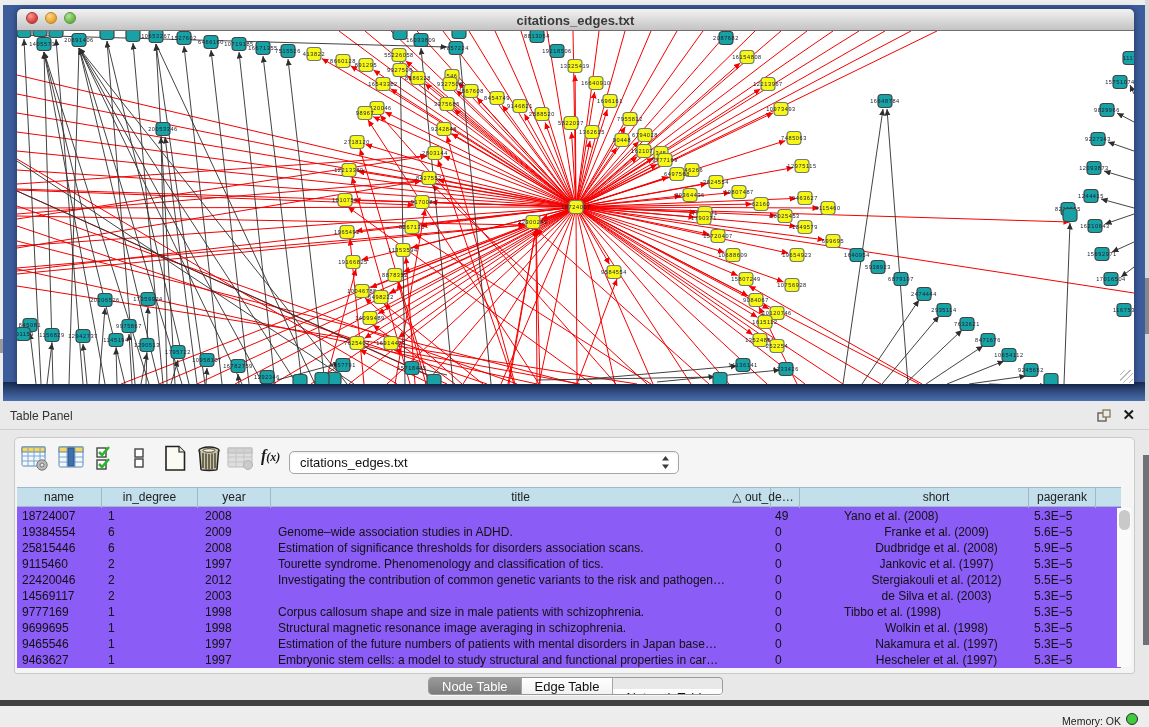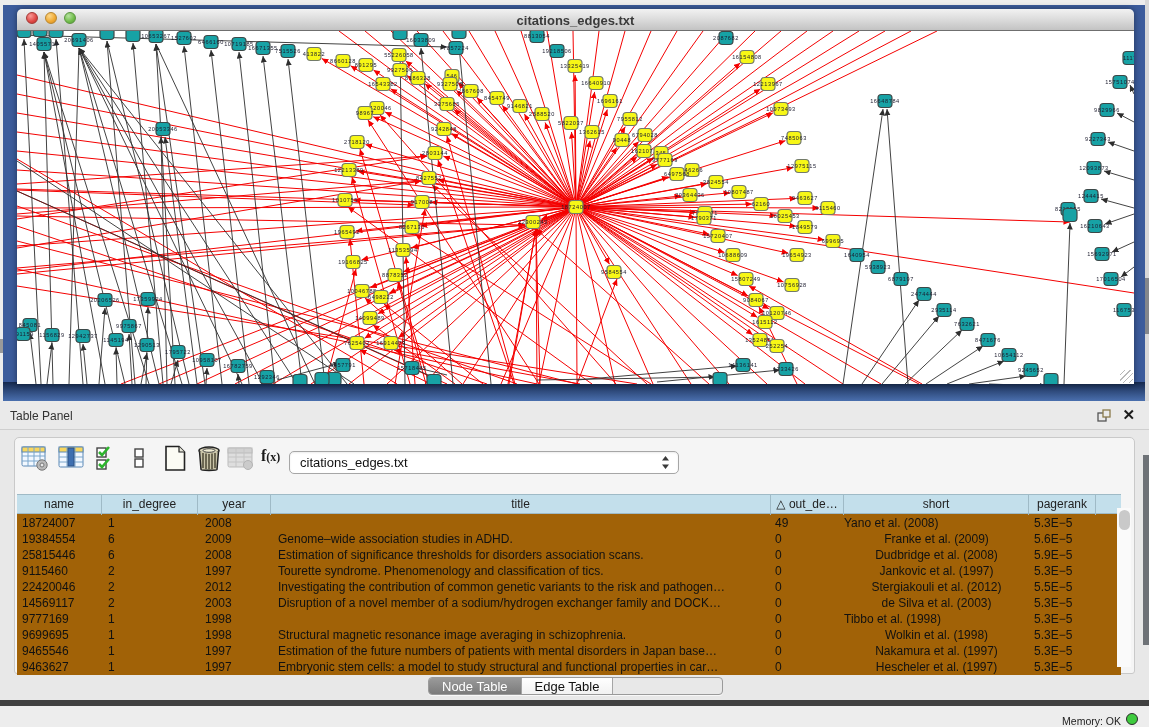--- a/index.html
+++ b/index.html
@@ -44,35 +44,35 @@
   background:#f5f5f5; border:1px solid #c9c9c9; border-radius:5px 5px 3px 3px; }
 
 
 .tbar { position:absolute; left:0; top:0; width:100%; height:40px; }
 .tbar .ic { position:absolute; top:7px; }
 .combo { position:absolute; left:274px; top:13px; width:390px; height:23px; background:#fff;
   border:1px solid #a6a6a6; border-radius:5px; font-size:13px; color:#111; line-height:21px;
   padding-left:10px; box-shadow:inset 0 1px 2px rgba(0,0,0,.08); }
 
 
-.tbl { position:absolute; left:2px; top:49px; width:1104px; height:181px; background:#a16207;margin-top:7px; }
+.tbl { position:absolute; left:2px; top:49px; width:1104px; height:181px; background:#8b5cf6; }
 .thead { position:absolute; left:0; top:0; width:100%; height:20px; background:#c3dfeb;
   border-top:1px solid #9fbac6; border-bottom:1px solid #9fbac6; }
 .th { position:absolute; top:0; height:20px; font-size:12px; color:#222; text-align:center;
   line-height:19px; border-right:1px solid #9fbac6; overflow:hidden; }
 .rows { position:absolute; left:0; top:21px; width:100%; font-size:12px; color:#111; }
 .row { position:absolute; left:0; width:100%; height:16px; line-height:16px; white-space:nowrap; }
 .cell { position:absolute; top:0; height:16px; overflow:hidden; }
 .vsb { position:absolute; right:3px; top:70px; width:14px; height:159px; background:#fafafa; }
 .vsb .th1 { position:absolute; left:2px; top:2px; width:11px; height:20px; background:#c9c9c9; border-radius:6px; }
 
 
 .tabs { position:absolute; left:428px; top:276px; height:18px; display:flex;
   border:1px solid #9a9a9a; border-radius:4px; overflow:hidden;
-  box-shadow:0 1px 0 rgba(255,255,255,.7); }
+  box-shadow:0 1px 0 rgba(255,255,255,.7);align-items:center; }
 .tab { height:100%; font-size:13px; line-height:18px; padding:0 13px; background:linear-gradient(#fff,#f2f2f2); color:#111; border-right:1px solid #a5a5a5; }
 .tab.sel { background:linear-gradient(#9a9a9a,#7b7b7b); color:#fff; }
 .tab:last-child { border-right:none;margin-top:22px; }
 
 
 .status { position:absolute; left:0; top:299px; width:100%; height:27px; background:#ededed;
   border-top:6px solid #404040; }
 .mem { position:absolute; right:28px; top:9px; font-size:10.5px; color:#222; }
 .memdot { position:absolute; right:11px; top:7px; width:12px; height:12px; border-radius:50%;
   background:#3ecb3e; border:1.5px solid #2b2b2b; }
@@ -668,32 +668,32 @@
 <path d="M4.5 6.5 L6 24.5 C6 25.8 22 25.8 22 24.5 L23.5 6.5" fill="#c9c4a8" stroke="#222" stroke-width="1.5"></path>
 <path d="M8 8 V23 M11 8.5 V24 M14 9 V24.2 M17 8.5 V24 M20 8 V23" stroke="#55513d" stroke-width="1.6"></path>
 <ellipse cx="14" cy="5.5" rx="6" ry="1.8" fill="#efebd2" stroke="#444"></ellipse>
 </svg>
 <svg class="ic" style="left:212px" width="28" height="27" viewBox="0 0 28 27" opacity="0.55">
 <rect x="1" y="3" width="24" height="19" rx="1.5" fill="#cccccc" stroke="#8d8d8d"></rect>
 <rect x="1" y="3" width="24" height="5" fill="#b5b5b5" stroke="#8d8d8d"></rect>
 <path d="M9 3 V22 M17 3 V22 M1 12 H25 M1 17 H25" stroke="#9d9d9d" fill="none"></path>
 <circle cx="21" cy="20" r="4.5" fill="#a9a9a9" stroke="#808080"></circle>
 </svg>
-<div class="ic" style="left:246px;top:9px;font-family:'Liberation Serif',serif;font-weight:bold;font-size:16px;color:#1a1a1a">f<span style="font-size:12px">(x)</span></div>
+<div class="ic" style="left:246px;top:9px;font-family:'Liberation Serif',serif;font-style:italic;font-weight:bold;font-size:16px;color:#1a1a1a">f<span style="font-size:12px">(x)</span></div>
       <div class="combo">citations_edges.txt<svg class="arr2" width="9" height="15" viewBox="0 0 9 15" style="position:absolute;right:8px;top:3px">
             <path d="M4.5 1 L8 5.5 L1 5.5 z M4.5 14 L8 9.5 L1 9.5 z" fill="#3a3a3a"></path>
           </svg></div>
     </div>
     <div class="tbl">
       <div class="thead">
 <div class="th" style="left:0px;width:85px">name</div>
 <div class="th" style="left:85px;width:96px">in_degree</div>
 <div class="th" style="left:181px;width:73px">year</div>
 <div class="th" style="left:254px;width:500px">title</div>
-<div class="th" style="left:754px;width:73px">△ out_de…</div>
+<div class="th" style="left:710px;width:73px">△ out_de…</div>
 <div class="th" style="left:827px;width:185px">short</div>
 <div class="th" style="left:1012px;width:67px">pagerank</div>
       </div>
       <div class="rows">
 <div class="row" style="top:0px">
             <div class="cell" style="left:5px;width:80px">18724007</div>
             <div class="cell" style="left:91px;width:90px">1</div>
             <div class="cell" style="left:188px;width:66px">2008</div>
             <div class="cell" style="left:758px;width:68px">49</div>
             <div class="cell" style="left:827px;width:185px;">Yano et al. (2008)</div>
@@ -732,29 +732,29 @@
             <div class="cell" style="left:188px;width:66px">2012</div>
             <div class="cell" style="left:261px;width:492px">Investigating the contribution of common genetic variants to the risk and pathogen…</div>
             <div class="cell" style="left:758px;width:68px">0</div>
             <div class="cell" style="left:827px;width:185px;text-align:center">Stergiakouli et al. (2012)</div>
             <div class="cell" style="left:1017px;width:62px">5.5E−5</div>
           </div>
 <div class="row" style="top:80px">
             <div class="cell" style="left:5px;width:80px">14569117</div>
             <div class="cell" style="left:91px;width:90px">2</div>
             <div class="cell" style="left:188px;width:66px">2003</div>
-            <div class="cell" style="left:261px;width:492px">Disruption of a novel member of a sodium/hydrogen exchanger family and DOCK…</div>
             <div class="cell" style="left:758px;width:68px">0</div>
             <div class="cell" style="left:827px;width:185px;text-align:center">de Silva et al. (2003)</div>
             <div class="cell" style="left:1017px;width:62px">5.3E−5</div>
           </div>
 <div class="row" style="top:96px">
             <div class="cell" style="left:5px;width:80px">9777169</div>
             <div class="cell" style="left:91px;width:90px">1</div>
             <div class="cell" style="left:188px;width:66px">1998</div>
+            <div class="cell" style="left:261px;width:492px">Corpus callosum shape and size in male patients with schizophrenia.</div>
             <div class="cell" style="left:758px;width:68px">0</div>
             <div class="cell" style="left:827px;width:185px;text-align:left">Tibbo et al. (1998)</div>
             <div class="cell" style="left:1017px;width:62px">5.3E−5</div>
           </div>
 <div class="row" style="top:112px">
             <div class="cell" style="left:5px;width:80px">9699695</div>
             <div class="cell" style="left:91px;width:90px">1</div>
             <div class="cell" style="left:188px;width:66px">1998</div>
             <div class="cell" style="left:261px;width:492px">Structural magnetic resonance image averaging in schizophrenia.</div>
             <div class="cell" style="left:758px;width:68px">0</div>

